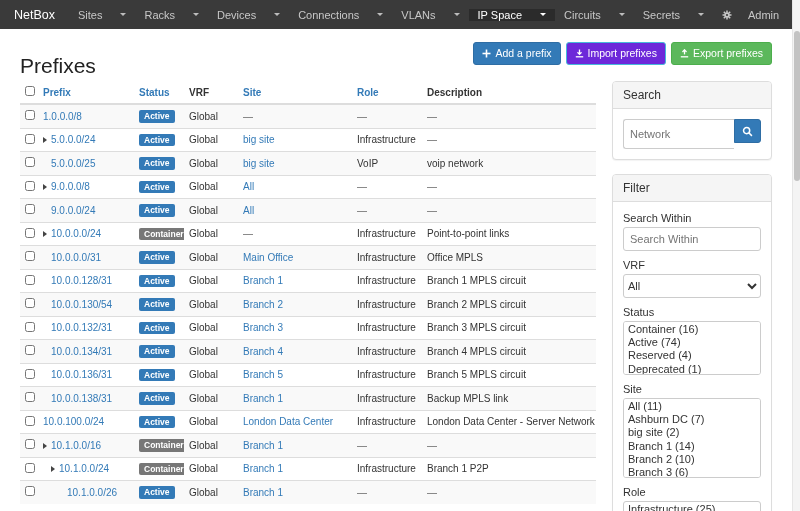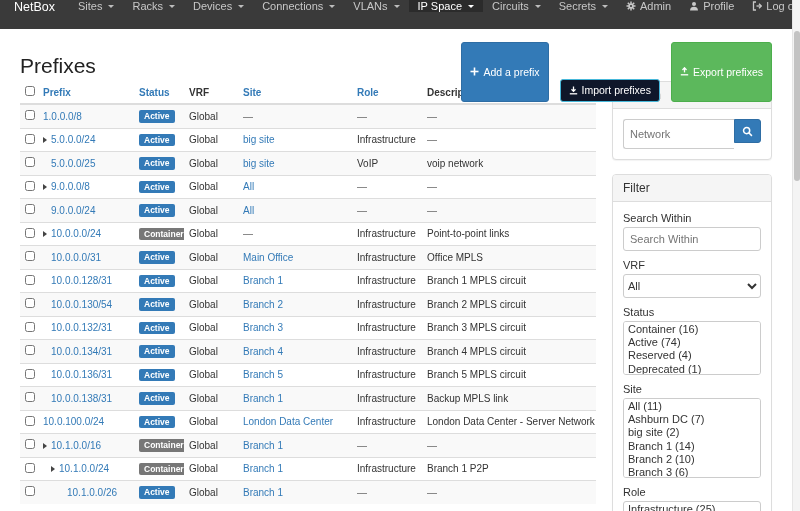--- a/index.html
+++ b/index.html
@@ -1,42 +1,42 @@
 <!DOCTYPE html>
 <html><head>
 <meta charset="utf-8">
 <style>
   * { margin:0; padding:0; box-sizing:border-box; }
   html, body { width:800px; height:511px; overflow:hidden; background:#fff;
     font-family:"Liberation Sans", sans-serif; position:relative; }
   a { text-decoration:none; cursor:pointer; }
 
   
-  .navbar { height:29px; background:#3a3a3a; display:flex; align-items:flex-start;
+  .navbar { height:29px; background:#3a3a3a; display:flex; align-items:center;
     color:#c8c8c8; font-size:11px; }
   .brand { color:#fff; font-size:12.5px; padding:0 14px; display:flex; align-items:center; cursor:pointer; }
   .nav-list, .nav-right { display:flex; list-style:none; align-items:stretch; }
   .nav-right { margin-left:auto; padding-right:10px; }
-  .nav-item { display:flex; align-items:center; padding:0 9px; cursor:pointer; white-space:nowrap; gap:4px; }
+  .nav-item { display:flex; align-items:center; padding:0 9px; cursor:pointer; white-space:nowrap; gap:16px; }
   .nav-item.active { background:#2b2b2b; color:#fff; }
   .caret { display:inline-block; width:0; height:0; border-top:3px solid #bdbdbd;
     border-left:3px solid transparent; border-right:3px solid transparent; margin-left:2px; }
   .nav-item.active .caret { border-top-color:#fff; }
   .ico { display:inline-flex; align-items:center; }
 
   
   .content { padding:0 28px 0 20px; }
   .header-area { position:relative; height:52px; }
   .header-area h1 { position:absolute; left:0; bottom:3px; font-size:21px; font-weight:400; color:#222; }
-  .actions { position:absolute; right:0; top:13px; display:flex; gap:11px; }
+  .actions { position:absolute; right:0; top:13px; display:flex; gap:5px; }
   .btn { display:inline-flex; align-items:center; gap:4px; font-size:10.5px; color:#fff;
     padding:4px 8px; border-radius:3px; border:1px solid transparent; cursor:pointer;
     font-family:inherit; line-height:1.2; }
   .btn-primary { background:#337ab7; border-color:#2e6da4; }
-  .btn-info { background:#0f172a; border-color:#46b8da;margin-top:37px; }
+  .btn-info { background:#6d28d9; border-color:#46b8da; }
   .btn-success { background:#5cb85c; border-color:#4cae4c; }
 
   
   .main-row { display:flex; gap:16px; align-items:flex-start; }
   .col-main { flex:1; min-width:0; }
   .col-side { width:160px; flex:0 0 160px; font-size:11px; }
 
   
   table.data { width:100%; border-collapse:collapse; font-size:10px; color:#333; table-layout:fixed; }
   .data th { text-align:left; font-weight:bold; padding:5px 5px; border-bottom:2px solid #ddd;

